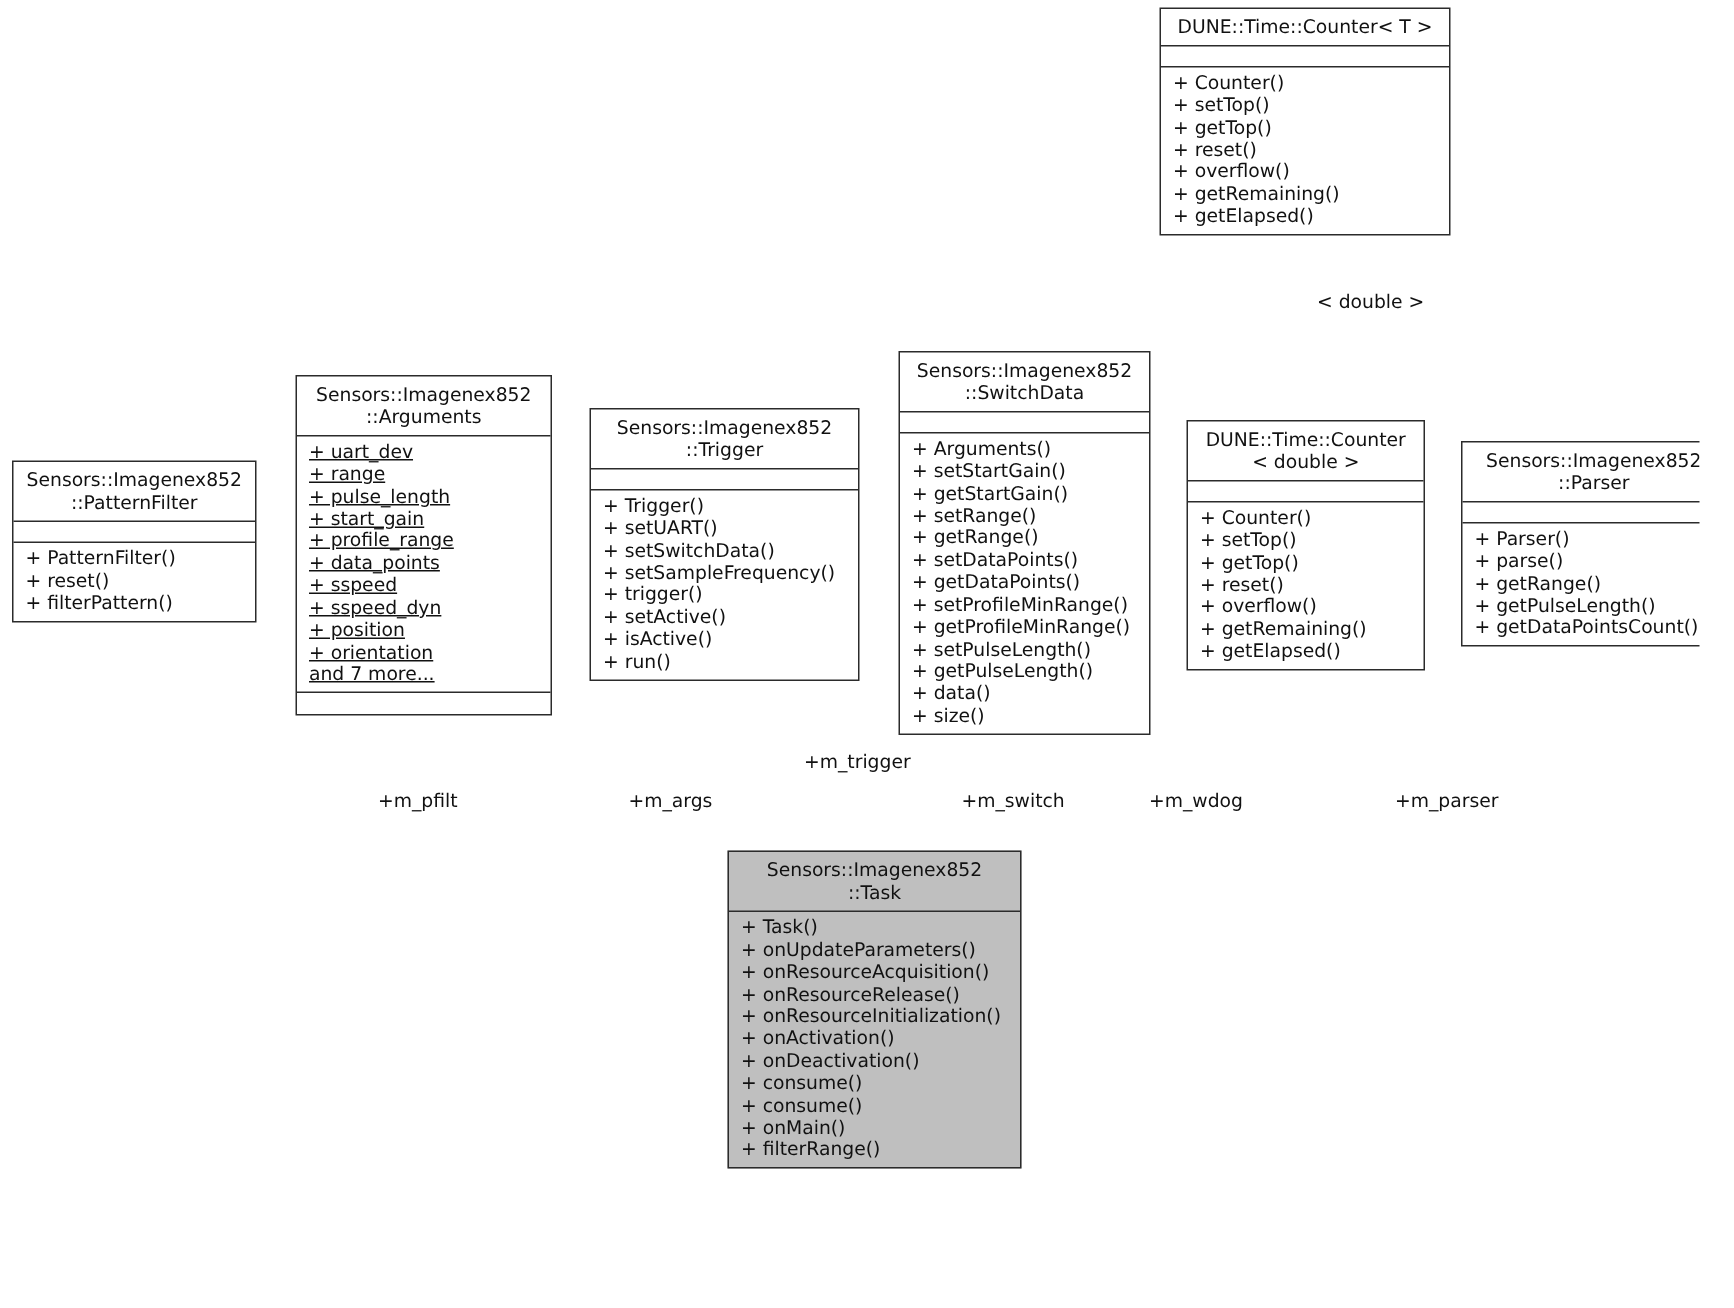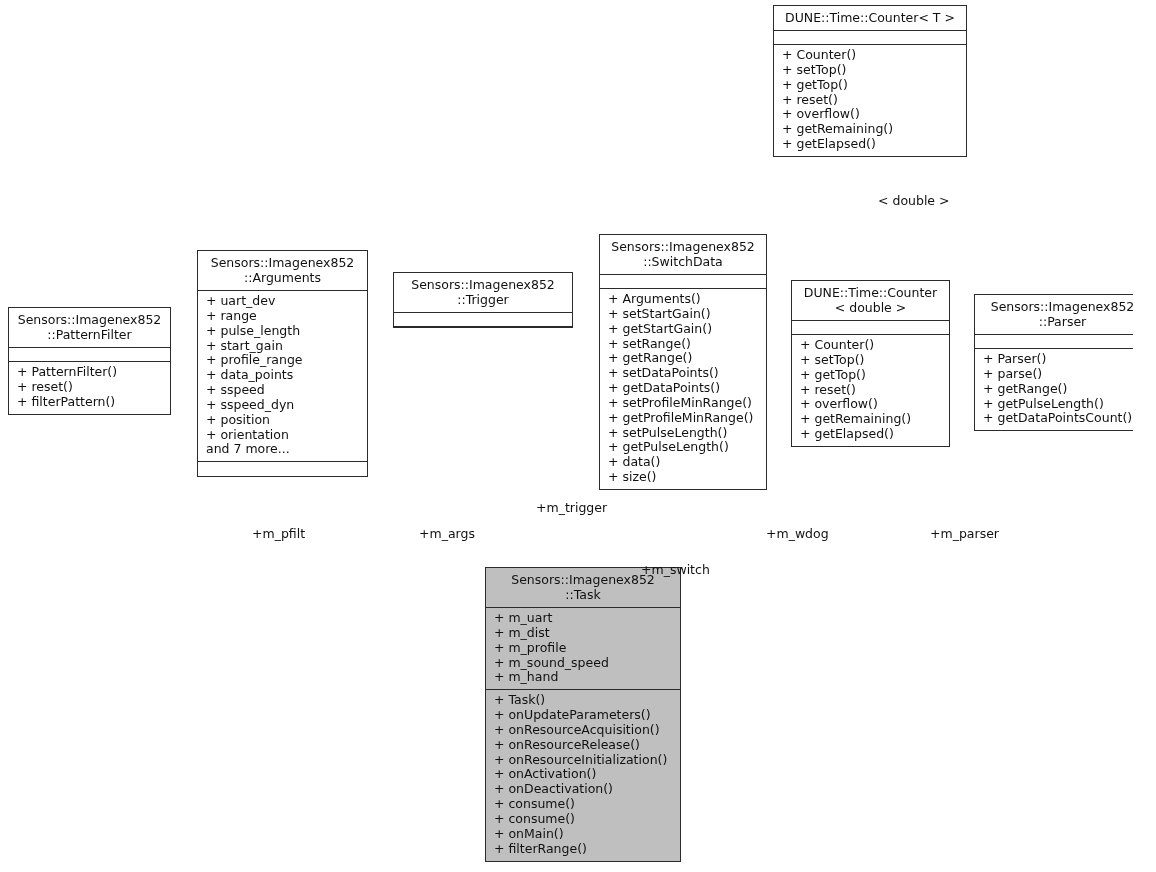--- a/index.html
+++ b/index.html
@@ -47,20 +47,21 @@
   }
   .uml-section {
     box-sizing: border-box;
     padding: 3px 6px 4px 8px;
     font-size: 12.5px;
     line-height: 14.85px;
     color: #111111;
   }
   .uml-section.bordered {
     border-bottom: 1px solid #2b2b2b;
+    text-decoration: underline;
   }
   .uml-section.empty {
     min-height: 14px;
   }
   .uml-row {
     white-space: pre;
   }
   .edge-label {
     position: absolute;
     font-size: 12.5px;
@@ -185,20 +186,30 @@
         <div class="uml-row">+ orientation</div>
         <div class="uml-row">and 7 more...</div>
       </div>
     <div class="uml-section empty"></div>
   </div>
 
   <div class="uml-class" style="left:393px; top:272px; width:180px;">
     <div class="uml-title">Sensors::Imagenex852
 ::Trigger</div>
     <div class="uml-section bordered empty"></div>
+    <div class="uml-section">
+        <div class="uml-row">+ Trigger()</div>
+        <div class="uml-row">+ setUART()</div>
+        <div class="uml-row">+ setSwitchData()</div>
+        <div class="uml-row">+ setSampleFrequency()</div>
+        <div class="uml-row">+ trigger()</div>
+        <div class="uml-row">+ setActive()</div>
+        <div class="uml-row">+ isActive()</div>
+        <div class="uml-row">+ run()</div>
+      </div>
   </div>
 
   <div class="uml-class" style="left:599px; top:234px; width:168px;">
     <div class="uml-title">Sensors::Imagenex852
 ::SwitchData</div>
     <div class="uml-section bordered empty"></div>
     <div class="uml-section">
         <div class="uml-row">+ Arguments()</div>
         <div class="uml-row">+ setStartGain()</div>
         <div class="uml-row">+ getStartGain()</div>
@@ -224,42 +235,35 @@
         <div class="uml-row">+ parse()</div>
         <div class="uml-row">+ getRange()</div>
         <div class="uml-row">+ getPulseLength()</div>
         <div class="uml-row">+ getDataPointsCount()</div>
       </div>
   </div>
 
   <div class="uml-class highlight" style="left:485px; top:567px; width:196px;">
     <div class="uml-title">Sensors::Imagenex852
 ::Task</div>
-    <div class="uml-section bordered">
-        <div class="uml-row">+ m_uart</div>
-        <div class="uml-row">+ m_dist</div>
-        <div class="uml-row">+ m_profile</div>
-        <div class="uml-row">+ m_sound_speed</div>
-        <div class="uml-row">+ m_hand</div>
-      </div>
     <div class="uml-section">
         <div class="uml-row">+ Task()</div>
         <div class="uml-row">+ onUpdateParameters()</div>
         <div class="uml-row">+ onResourceAcquisition()</div>
         <div class="uml-row">+ onResourceRelease()</div>
         <div class="uml-row">+ onResourceInitialization()</div>
         <div class="uml-row">+ onActivation()</div>
         <div class="uml-row">+ onDeactivation()</div>
         <div class="uml-row">+ consume()</div>
         <div class="uml-row">+ consume()</div>
         <div class="uml-row">+ onMain()</div>
         <div class="uml-row">+ filterRange()</div>
       </div>
   </div>
 
   <div class="edge-label" style="left:252px; top:527px;">+m_pfilt</div>
   <div class="edge-label" style="left:419px; top:527px;">+m_args</div>
   <div class="edge-label" style="left:536px; top:501px;">+m_trigger</div>
-  <div class="edge-label" style="left:641px; top:527px;margin-top:36px;">+m_switch</div>
+  <div class="edge-label" style="left:641px; top:527px;">+m_switch</div>
   <div class="edge-label" style="left:766px; top:527px;">+m_wdog</div>
   <div class="edge-label" style="left:930px; top:527px;">+m_parser</div>
 
 </div>
 
 </body></html>

